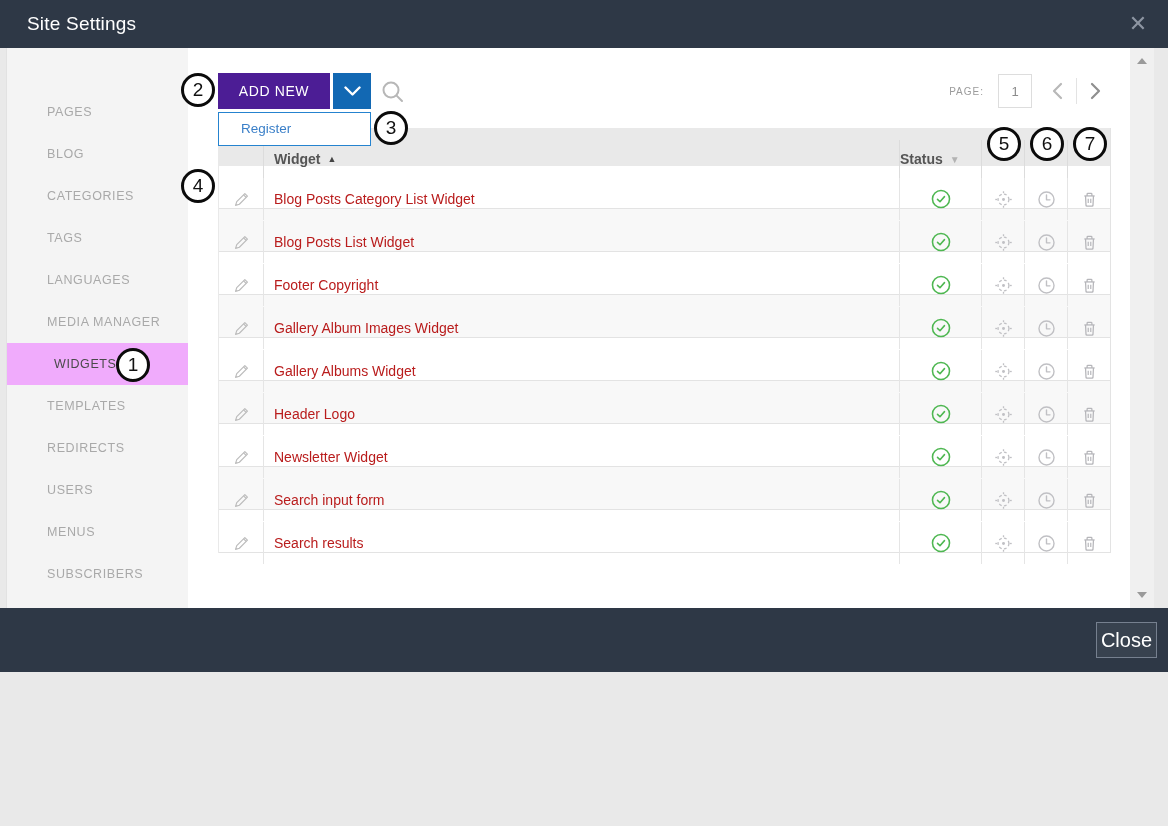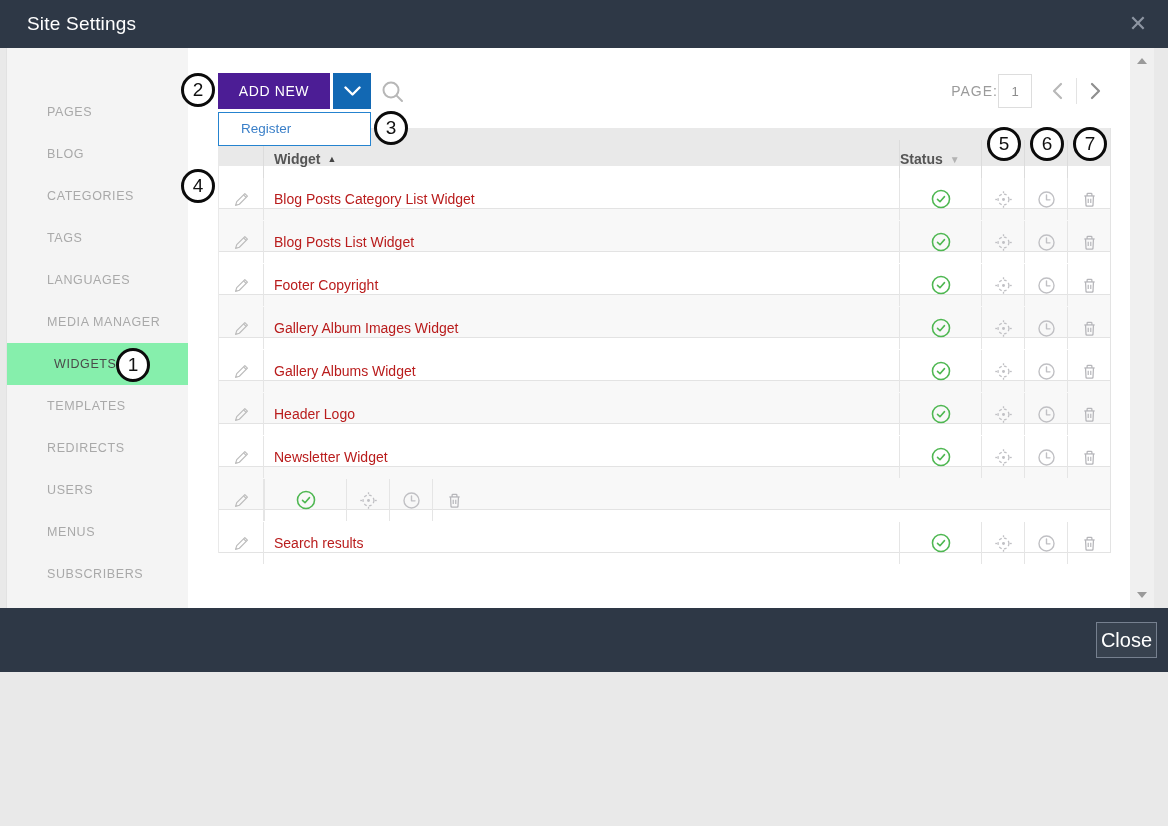--- a/index.html
+++ b/index.html
@@ -33,21 +33,21 @@
   
   .body { position: absolute; top: 48px; bottom: 64px; left: 0; right: 0; display: flex; }
   .edge-left  { width: 7px;  background: #e9e9e9; border-right: 1px solid #e2e2e2; }
   .edge-right { width: 14px; background: #e9e9e9; }
 
   .sidebar { width: 181px; background: #f4f4f4; padding-top: 43px; }
   .side-item {
     height: 42px; display: flex; align-items: center; padding-left: 40px;
     color: #a9a9a9; font-size: 12.5px; letter-spacing: 0.6px; cursor: pointer;
   }
-  .side-item.selected { background: #86efac; color: #4a4a4a; padding-left: 47px; }
+  .side-item.selected { background: #f0abfc; color: #4a4a4a; padding-left: 47px; }
 
   .main { flex: 1; background: #ffffff; position: relative; }
 
   
   .scrollbar { width: 24px; background: #f0f0f0; position: relative; }
   .sb-arrow { position: absolute; left: 50%; transform: translateX(-50%);
     width: 0; height: 0; border-left: 5px solid transparent; border-right: 5px solid transparent; }
   .sb-up   { top: 10px;    border-bottom: 6px solid #9a9a9a; }
   .sb-down { bottom: 10px; border-top: 6px solid #9a9a9a; }
 
@@ -59,21 +59,21 @@
   }
   .add-new-caret {
     position: absolute; left: 145px; top: 25px; width: 38px; height: 36px;
     background: #1268b3; border: none; cursor: pointer;
     display: flex; align-items: center; justify-content: center;
   }
   .search-btn { position: absolute; left: 192px; top: 31px; width: 26px; height: 26px; cursor: pointer; }
 
   .pager { position: absolute; right: 25px; top: 25px; height: 36px;
     display: flex; align-items: center; }
-  .pager-label { color: #9b9b9b; font-size: 14px; letter-spacing: 1px; }
+  .pager-label { color: #9b9b9b; font-size: 10px; letter-spacing: 1px; margin-right: 14px; }
   .pager-input {
     width: 34px; height: 34px; border: 1px solid #ddd; background: #fff;
     text-align: center; color: #8b8b8b; font-size: 13px; font-family: "Liberation Sans", sans-serif;
     margin-right: 16px;
   }
   .pager-chevron { width: 20px; height: 20px; cursor: pointer; }
   .pager-divider { width: 1px; height: 26px; background: #e3e3e3; margin: 0 8px; }
 
   
   .dropdown-menu {
@@ -593,20 +593,23 @@
   </div>
             <div class="trow alt">
     <div class="cell c-edit">
       <span>
         <svg class="ic" width="19" height="19" viewBox="0 0 24 24">
                     <path d="M4.5 19.5 L6 14.7 L16.2 4.5 L19.5 7.8 L9.3 18 L4.5 19.5 Z" fill="none" stroke="#bcbcbc" stroke-width="1.5" stroke-linejoin="round"></path>
                     <line x1="14.6" y1="6.1" x2="17.9" y2="9.4" stroke="#bcbcbc" stroke-width="1.5"></line>
                   </svg>
       </span>
     </div>
+    <div class="cell c-name">
+      <a class="wlink">Search input form</a>
+    </div>
     <div class="cell c-status">
       <span>
         <svg class="ic" width="22" height="22" viewBox="0 0 24 24">
                     <circle cx="12" cy="12" r="9.3" fill="none" stroke="#4eb751" stroke-width="1.7"></circle>
                     <polyline points="8.2,12.4 10.9,15 15.8,9.4" fill="none" stroke="#4eb751" stroke-width="1.7" stroke-linecap="round" stroke-linejoin="round"></polyline>
                   </svg>
       </span>
     </div>
     <div class="cell c-icon">
       <span>

